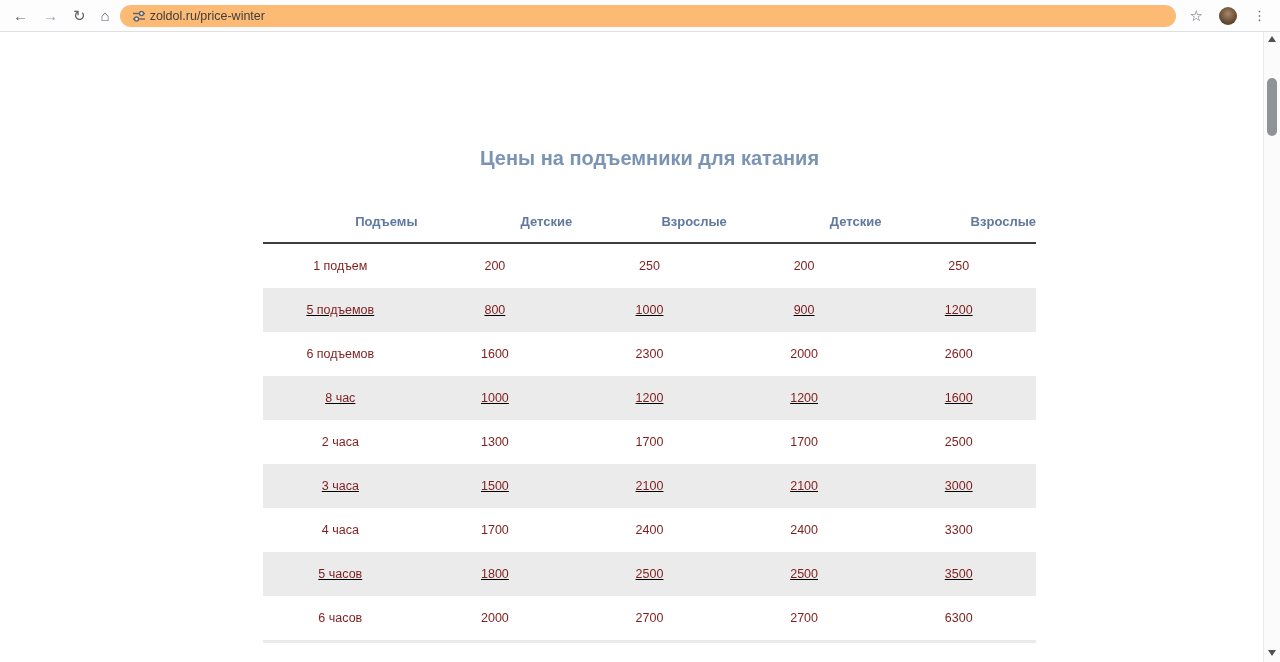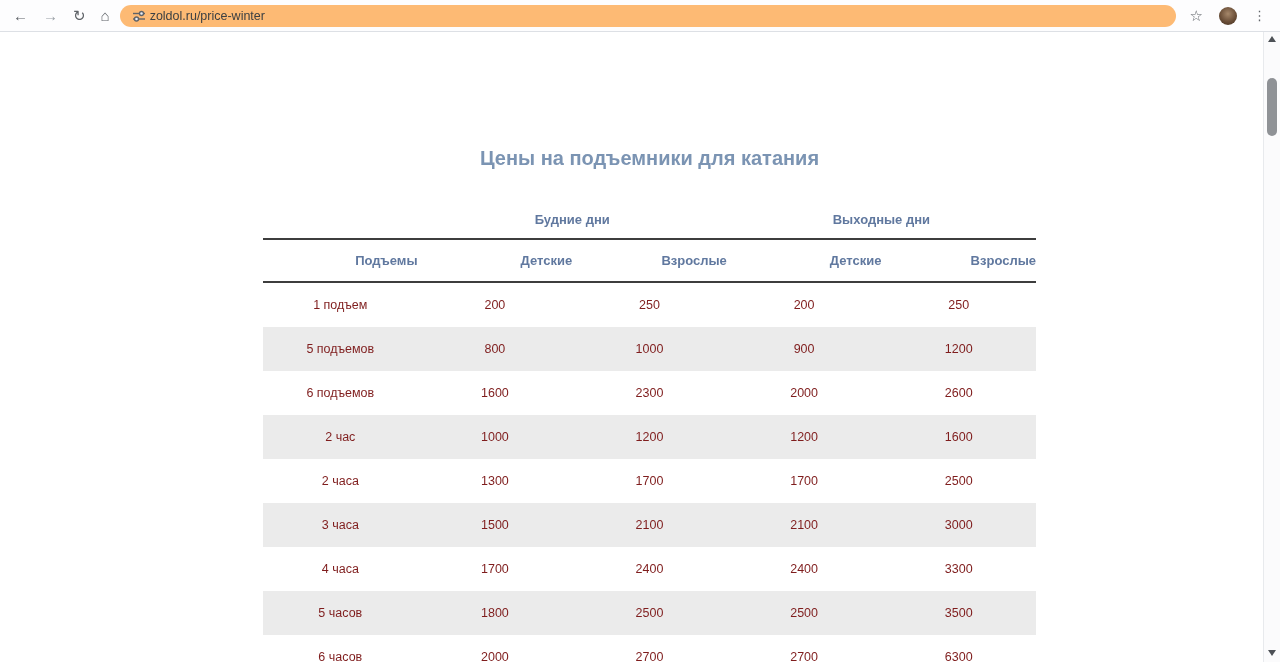--- a/index.html
+++ b/index.html
@@ -35,21 +35,21 @@
   .price-table { position:absolute; top:120px; left:248px; width:773px; }
   .tr { display:grid; grid-template-columns:repeat(5,1fr); align-items:center; }
   .tr .td { text-align:center; font-size:12.5px; color:#7f1d1d; }
   .group-row { height:39px; border-bottom:2px solid #3d3d3d; }
   .gh { text-align:center; font-size:13px; font-weight:bold; color:#60789f; }
   .gh.g1 { grid-column:2/4; }
   .gh.g2 { grid-column:4/6; }
   .header-row { height:43px; border-bottom:2px solid #3d3d3d; }
   .header-row .th { text-align:right; font-size:13px; font-weight:bold; color:#60789f; }
   .data-row { height:44px; }
-  .data-row.alt { background:#ebebeb; }
+  .data-row.alt { background:#ebebeb;text-decoration:underline; }
   .sliver { height:3px; background:#ebebeb; }
 
   
   .footnotes { position:absolute; top:612px; left:249px; width:780px;
                font-size:11px; line-height:14.5px; color:#3b3b3b; }
 
   
   .win-mark { position:absolute; left:924px; top:601px; width:318px; z-index:3; }
   .win-mark .wm-title { font-size:17px; color:#ababab; }
   .win-mark .wm-sub { font-size:11.5px; color:#b8b8b8; margin-top:3px; white-space:nowrap; overflow:hidden; }
@@ -99,25 +99,20 @@
     <span class="kebab">⋮</span>
   </div>
 </div>
 
 <div class="page">
 
   <div class="page-title">Цены на подъемники для катания</div>
 
   <div class="price-table">
 
-    <div class="tr group-row">
-      <div></div>
-      <div class="gh g1">Будние дни</div>
-      <div class="gh g2">Выходные дни</div>
-    </div>
 
     <div class="tr header-row">
       <div class="th">Подъемы</div>
       <div class="th">Детские</div>
       <div class="th">Взрослые</div>
       <div class="th">Детские</div>
       <div class="th">Взрослые</div>
     </div>
 
     <div class="tr data-row">
@@ -135,21 +130,21 @@
       <div class="td">1200</div>
     </div>
     <div class="tr data-row">
       <div class="td">6 подъемов</div>
       <div class="td">1600</div>
       <div class="td">2300</div>
       <div class="td">2000</div>
       <div class="td">2600</div>
     </div>
     <div class="tr data-row alt">
-      <div class="td">2 час</div>
+      <div class="td">8 час</div>
       <div class="td">1000</div>
       <div class="td">1200</div>
       <div class="td">1200</div>
       <div class="td">1600</div>
     </div>
     <div class="tr data-row">
       <div class="td">2 часа</div>
       <div class="td">1300</div>
       <div class="td">1700</div>
       <div class="td">1700</div>

